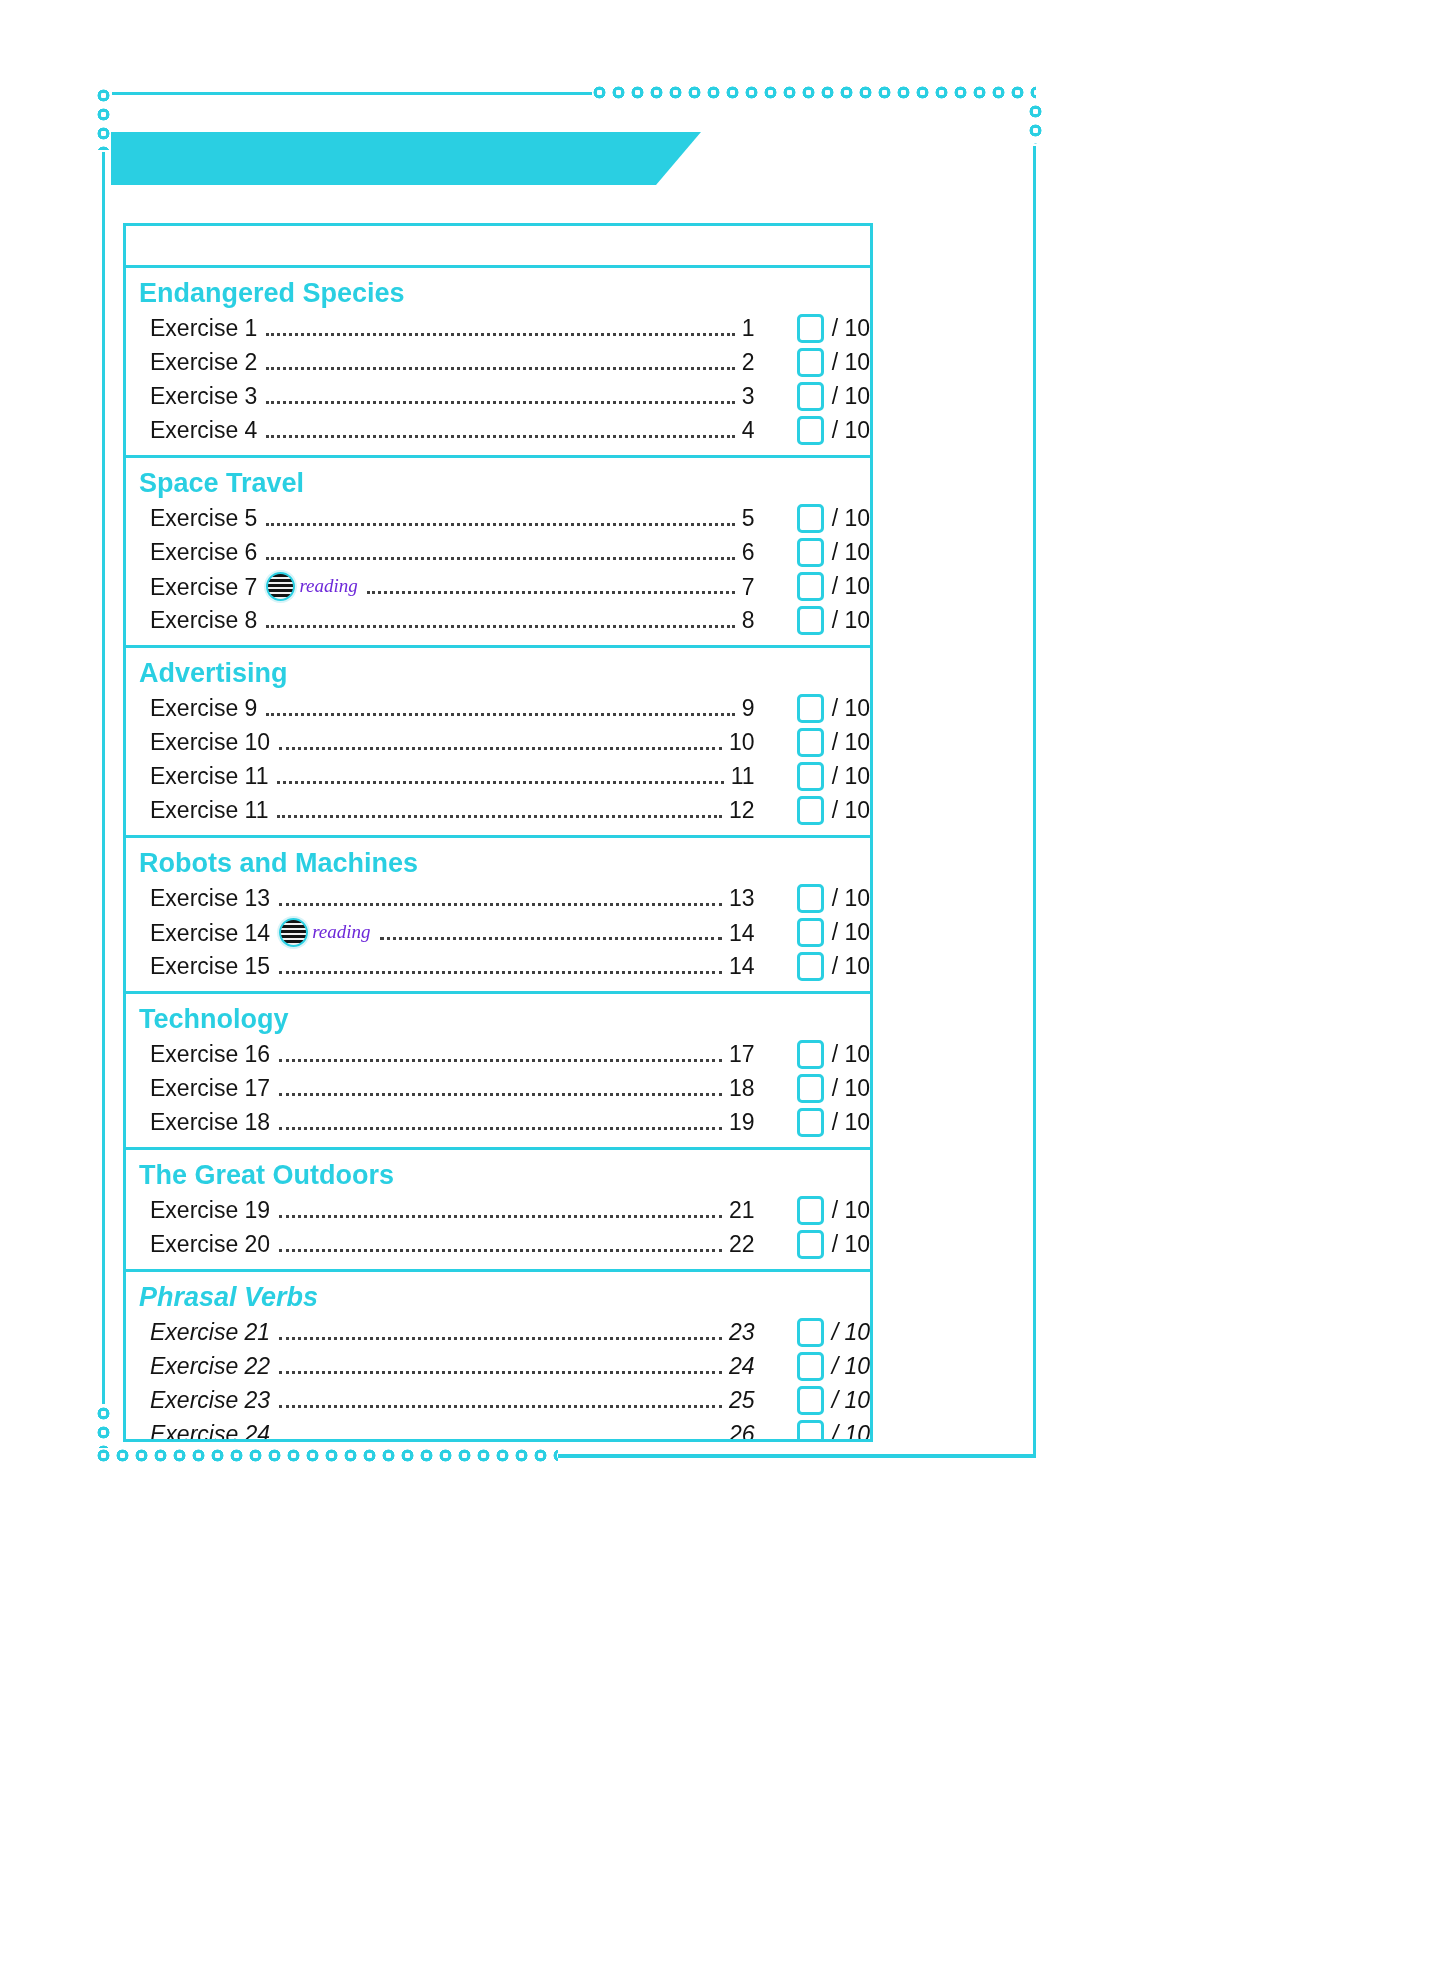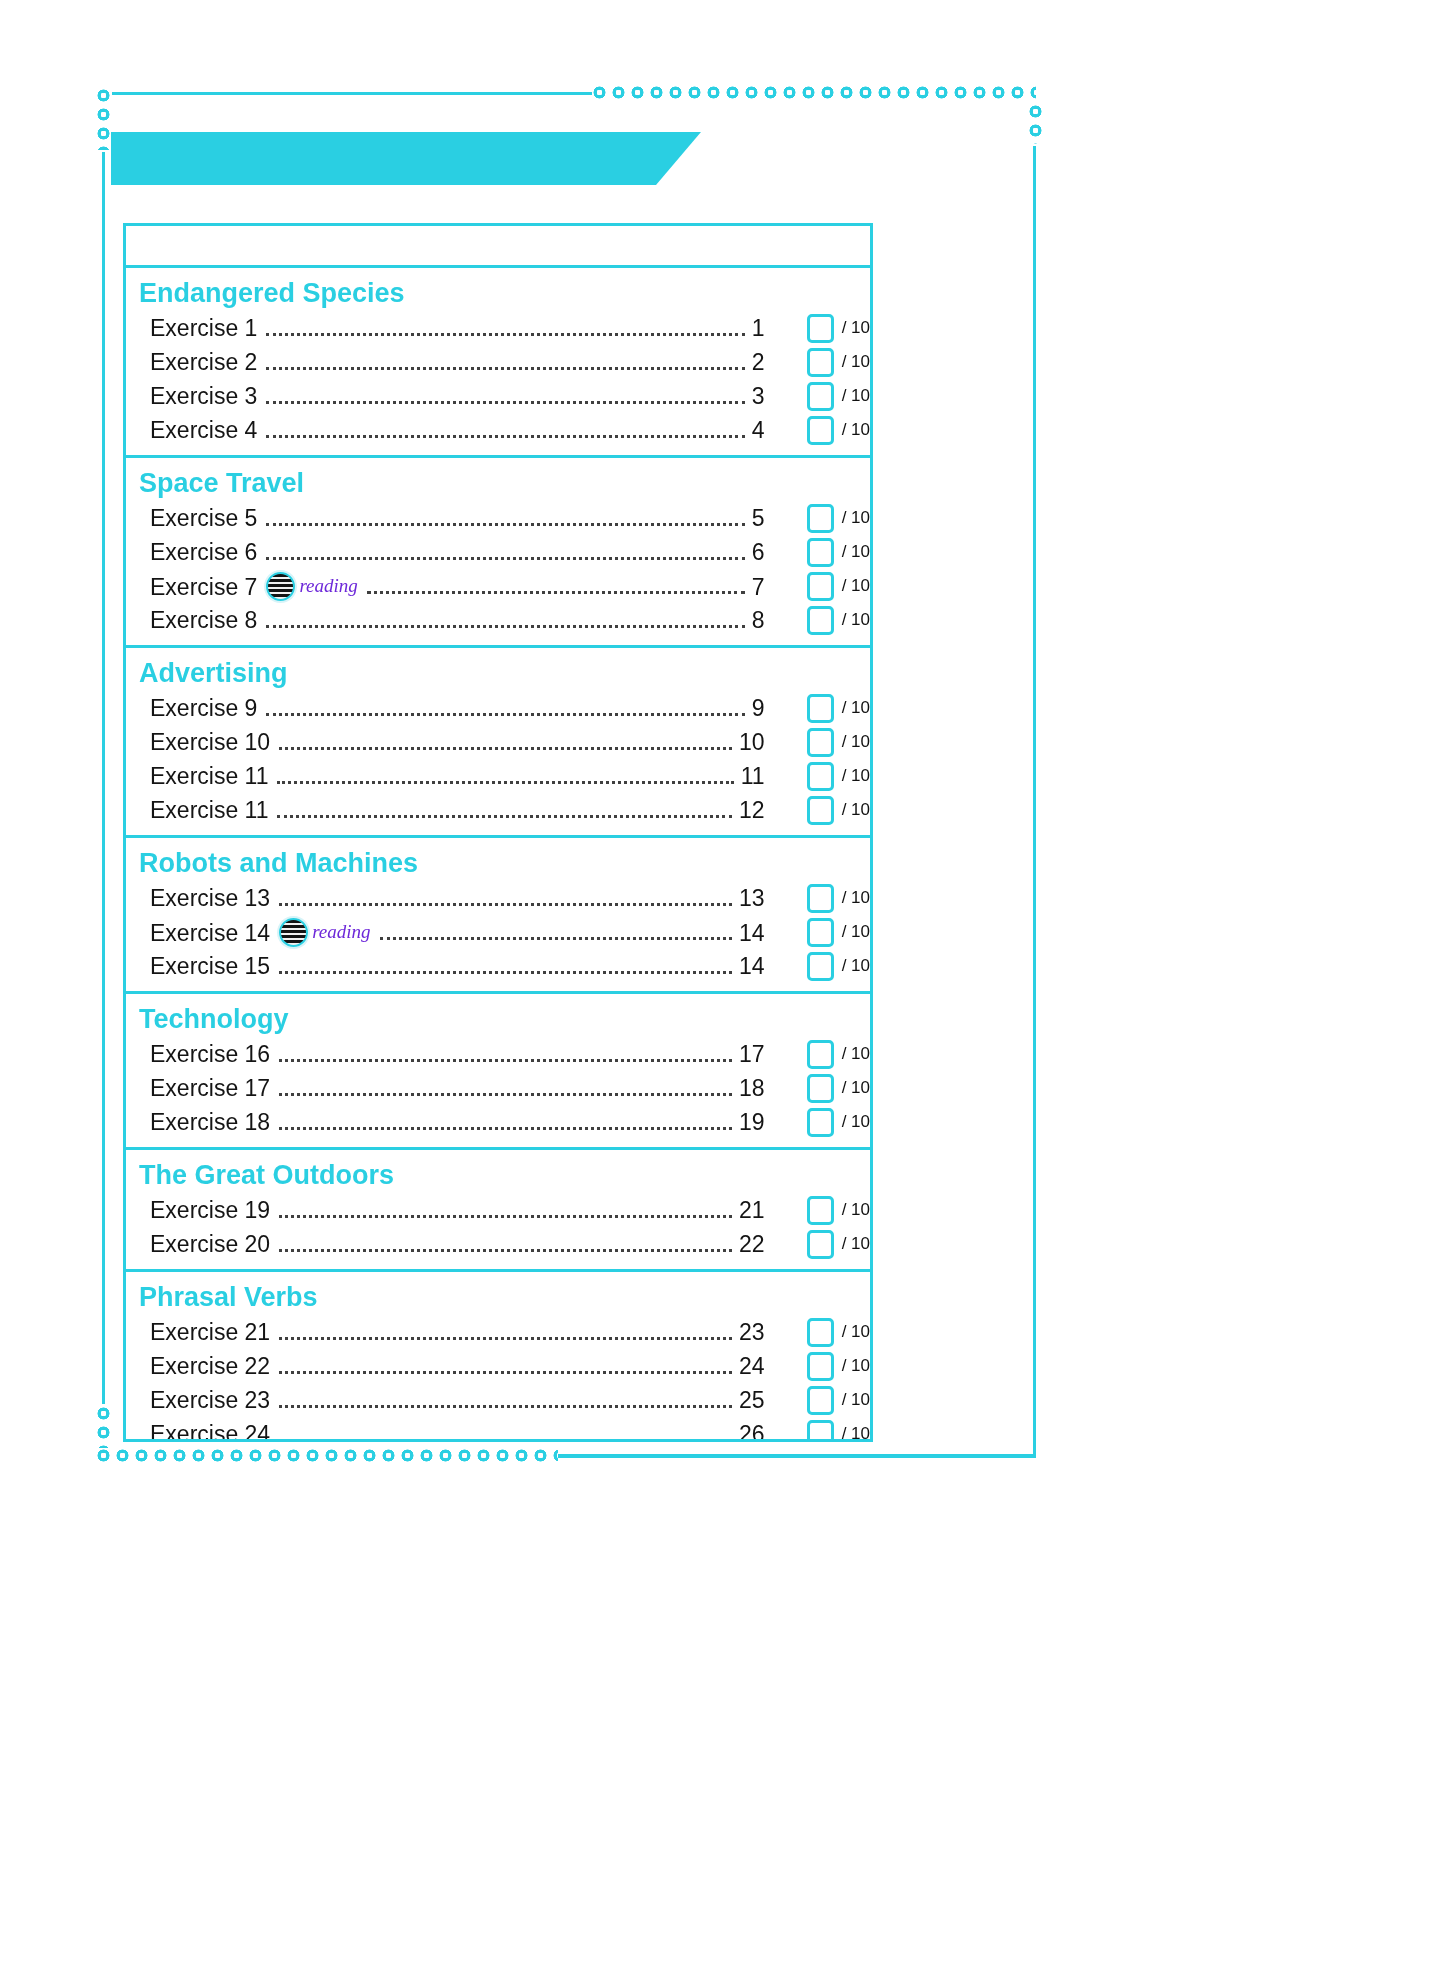--- a/index.html
+++ b/index.html
@@ -44,41 +44,41 @@
     border:3px solid var(--accent);box-sizing:border-box;background:#fff;overflow:hidden;
   }
   .marks-divider{position:absolute;left:783px;top:0;bottom:0;width:3px;background:var(--accent);z-index:2;}
   .toc-header{position:relative;height:42px;border-bottom:3px solid var(--accent);box-sizing:border-box;}
   .marks-header{
     position:absolute;left:786px;right:0;top:0;bottom:0;
     display:flex;align-items:center;justify-content:center;
     font-size:27px;font-weight:bold;color:#0d0d0d;
   }
   .section{padding:4px 0 8px 0;border-bottom:3px solid var(--accent);}
-  .section:last-child{border-bottom:none;}
+  .section:last-child{border-bottom:none;font-style:italic;}
   .section-title{
     margin:6px 0 3px 13px;font-size:27px;font-weight:bold;color:var(--accent);line-height:30px;
   }
   .exercise-row{display:flex;height:34px;align-items:center;}
   .ex-main{
     width:783px;box-sizing:border-box;padding-left:24px;padding-right:18px;
     display:flex;align-items:flex-end;
   }
   .ex-label{font-size:23px;color:#141414;white-space:nowrap;}
   .leader{
     flex:1;height:15px;box-sizing:border-box;align-self:center;
     border-bottom:3px dotted #3f3f3f;margin:0 7px 0 9px;
   }
   .ex-page{font-size:23px;color:#141414;white-space:nowrap;}
   .ex-marks{flex:1;display:flex;align-items:center;box-sizing:border-box;padding-left:24px;gap:8px;}
   .checkbox{
     width:27px;height:29px;border:3px solid var(--accent);border-radius:5px;
     background:#fff;box-sizing:border-box;flex:0 0 auto;
   }
-  .marks-text{font-size:17px;color:#111;white-space:nowrap;}
+  .marks-text{font-size:23px;color:#111;white-space:nowrap;}
 
   .badge{display:inline-flex;align-items:center;margin-left:9px;}
   .badge-circle{
     width:29px;height:29px;border-radius:50%;box-sizing:border-box;flex:0 0 auto;
     background:repeating-linear-gradient(180deg,#141414 0 3px,#f2f2f2 3px 5px);
     border:2px solid var(--accent);
     box-shadow:0 0 0 2px #d8f4f8;
   }
   .badge-label{
     font-family:"Liberation Serif", serif;font-style:italic;font-size:19px;color:#6d28d9;margin-left:4px;

